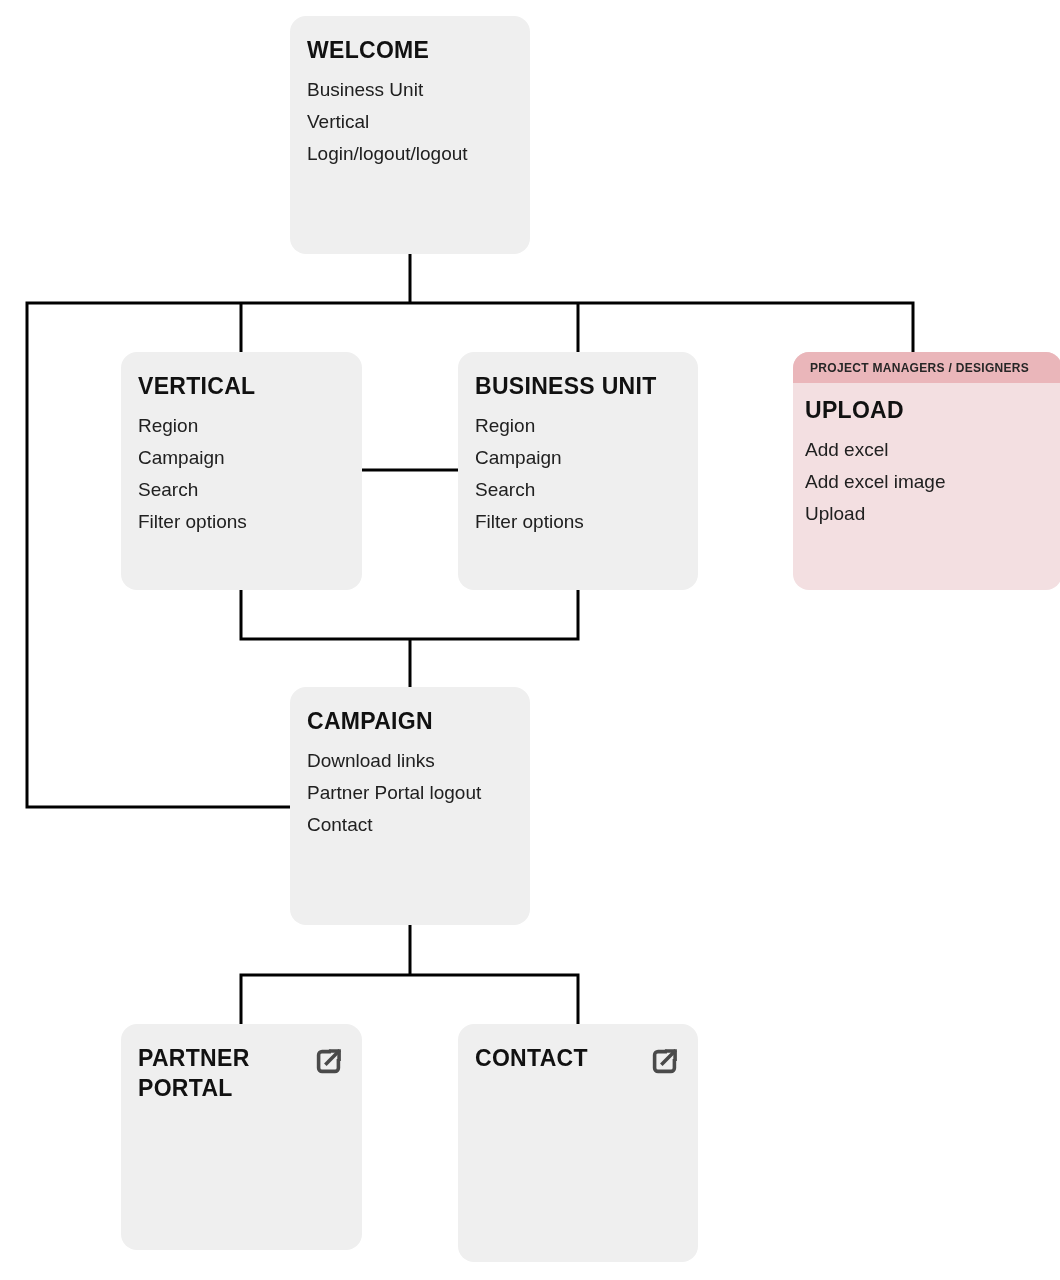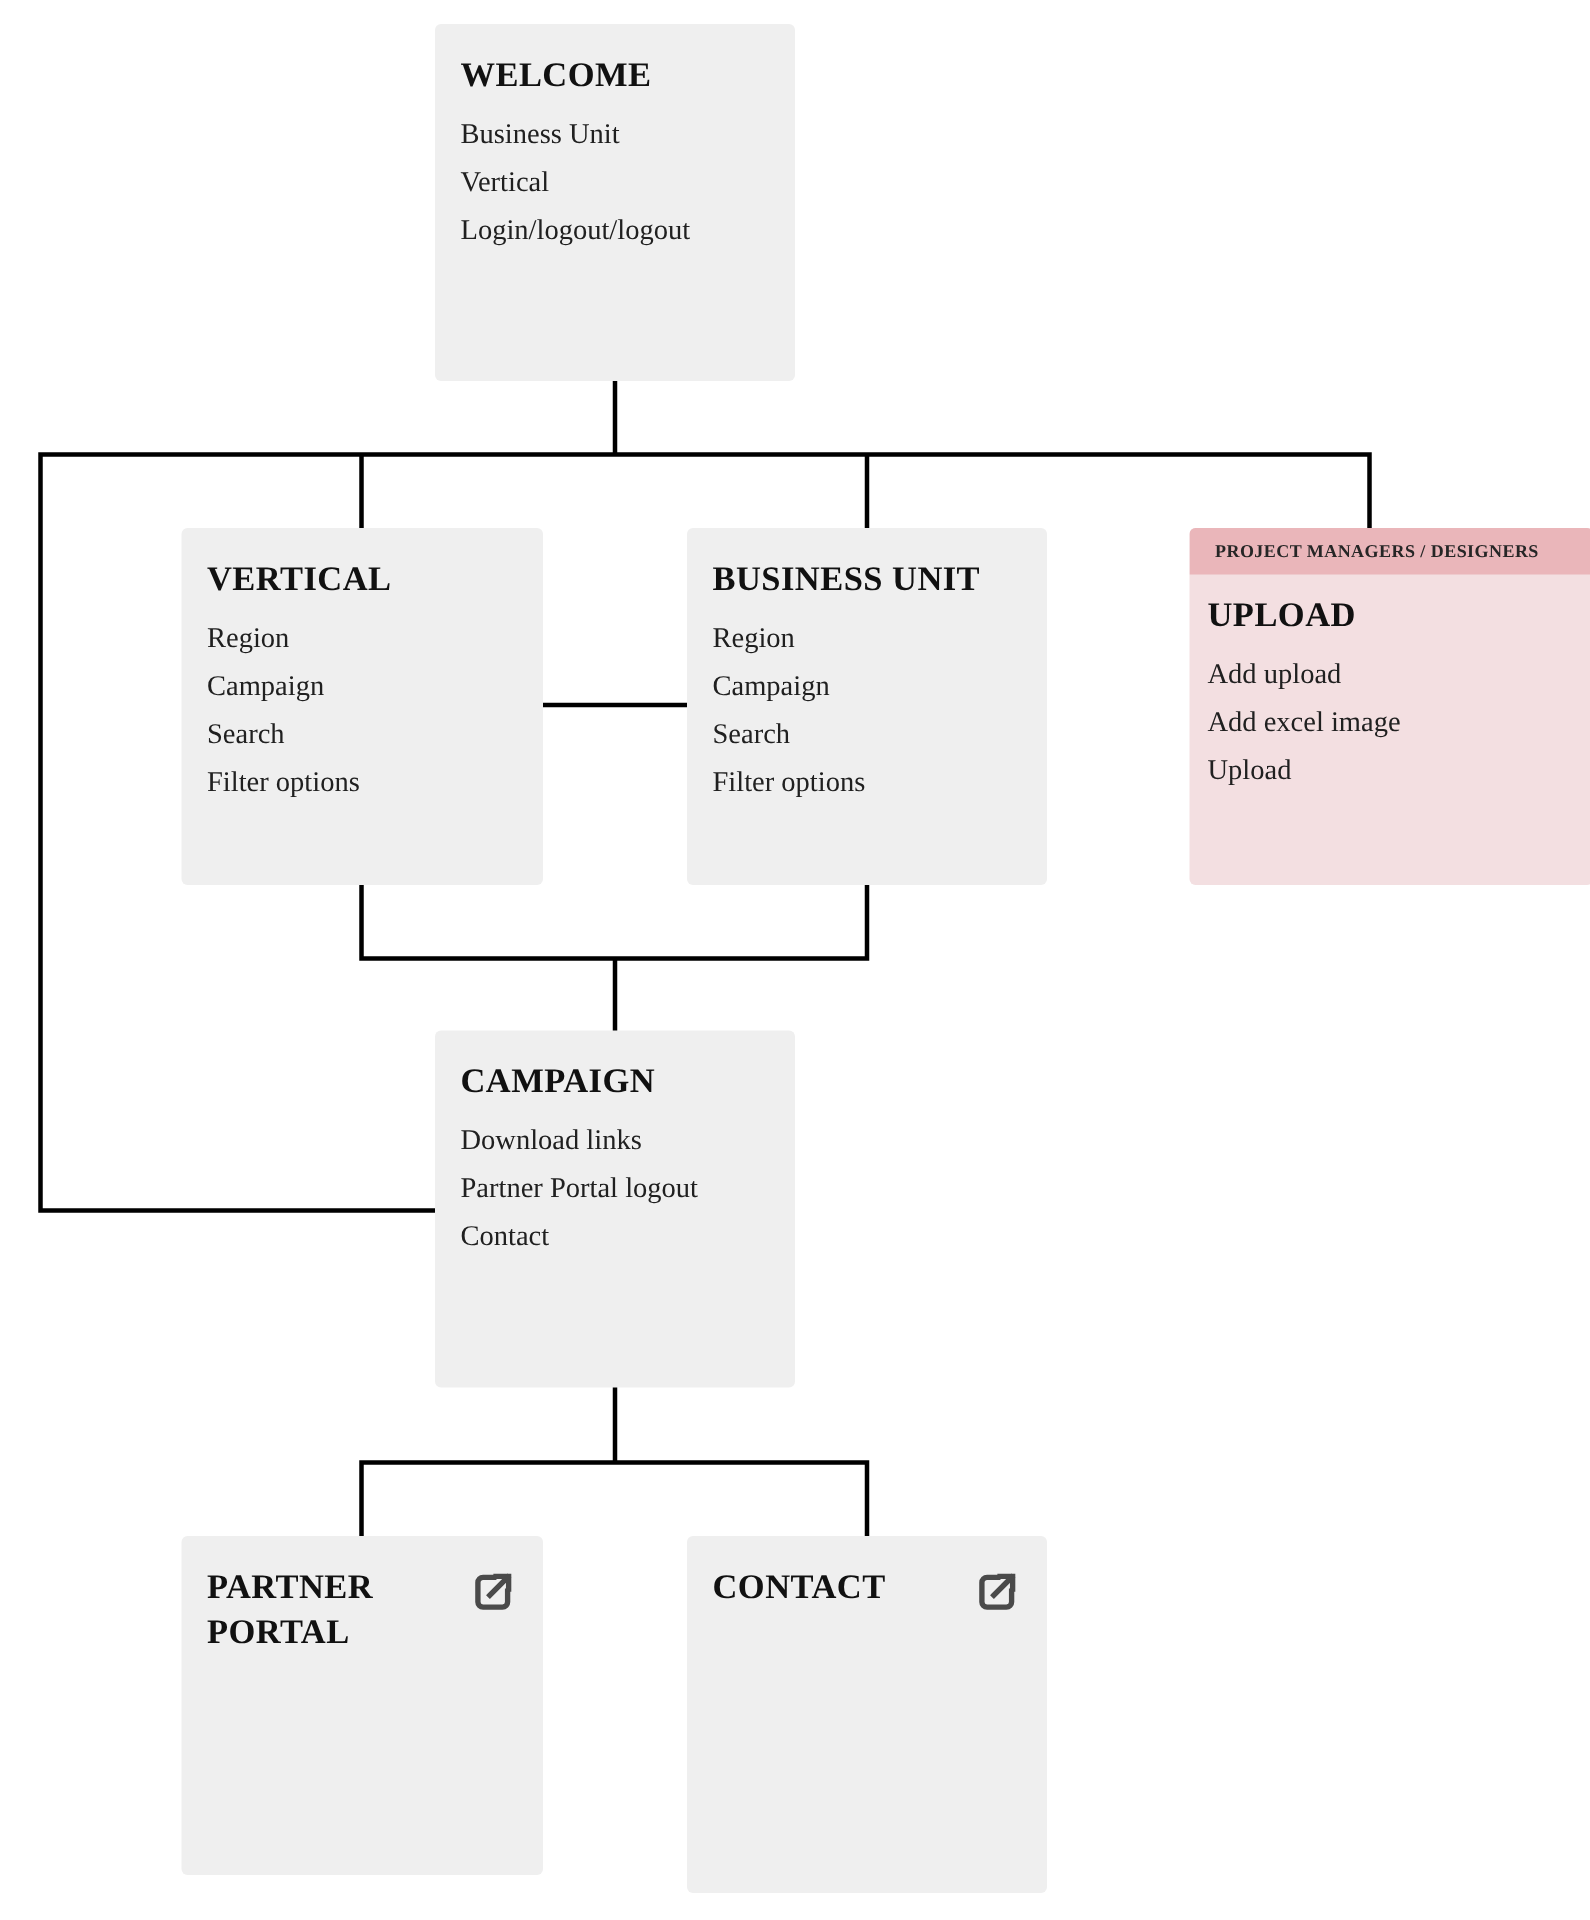--- a/index.html
+++ b/index.html
@@ -34,23 +34,22 @@
   .connectors path {
     stroke: var(--line-color);
     stroke-width: 3;
     fill: none;
     stroke-linecap: square;
   }
 
   .node {
     position: absolute;
     background: var(--node-bg);
-    border-radius: 4px;
+    border-radius: 16px;
     padding: 19px 17px;
-    font-family: Liberation Serif, serif;
   }
   .node h2 {
     font-size: 23px;
     font-weight: 700;
     letter-spacing: 0.3px;
     line-height: 30px;
     color: var(--title-color);
     margin-bottom: 13px;
   }
   .node p {
@@ -143,21 +142,21 @@
     <p>Region</p>
     <p>Campaign</p>
     <p>Search</p>
     <p>Filter options</p>
   </section>
 
   <section class="node node-upload" style="left:793px; top:352px; width:269px; height:238px;">
     <div class="upload-tag">PROJECT MANAGERS / DESIGNERS</div>
     <div class="upload-body">
       <h2>UPLOAD</h2>
-      <p>Add upload</p>
+      <p>Add excel</p>
       <p>Add excel image</p>
       <p>Upload</p>
     </div>
   </section>
 
   <section class="node" style="left:290px; top:687px; width:240px; height:238px;">
     <h2>CAMPAIGN</h2>
     <p>Download links</p>
     <p>Partner Portal logout</p>
     <p>Contact</p>

